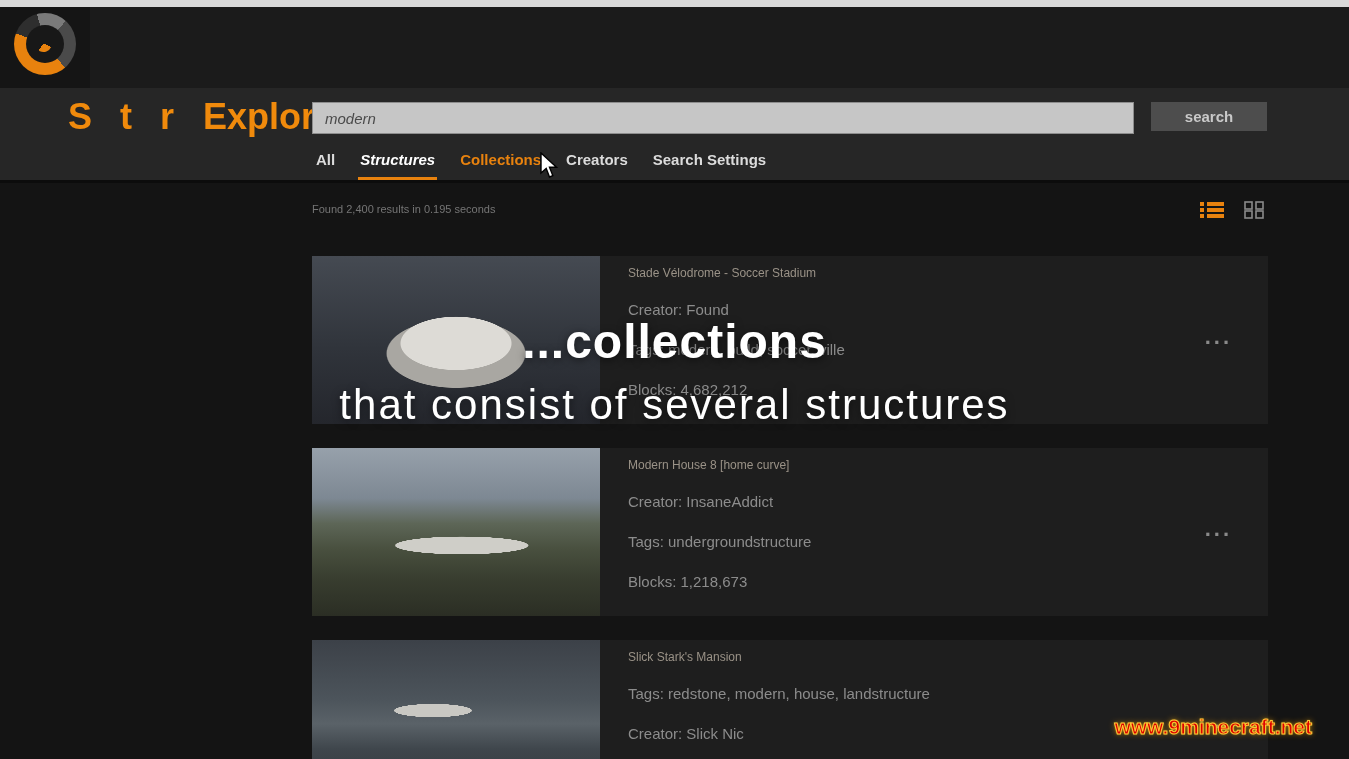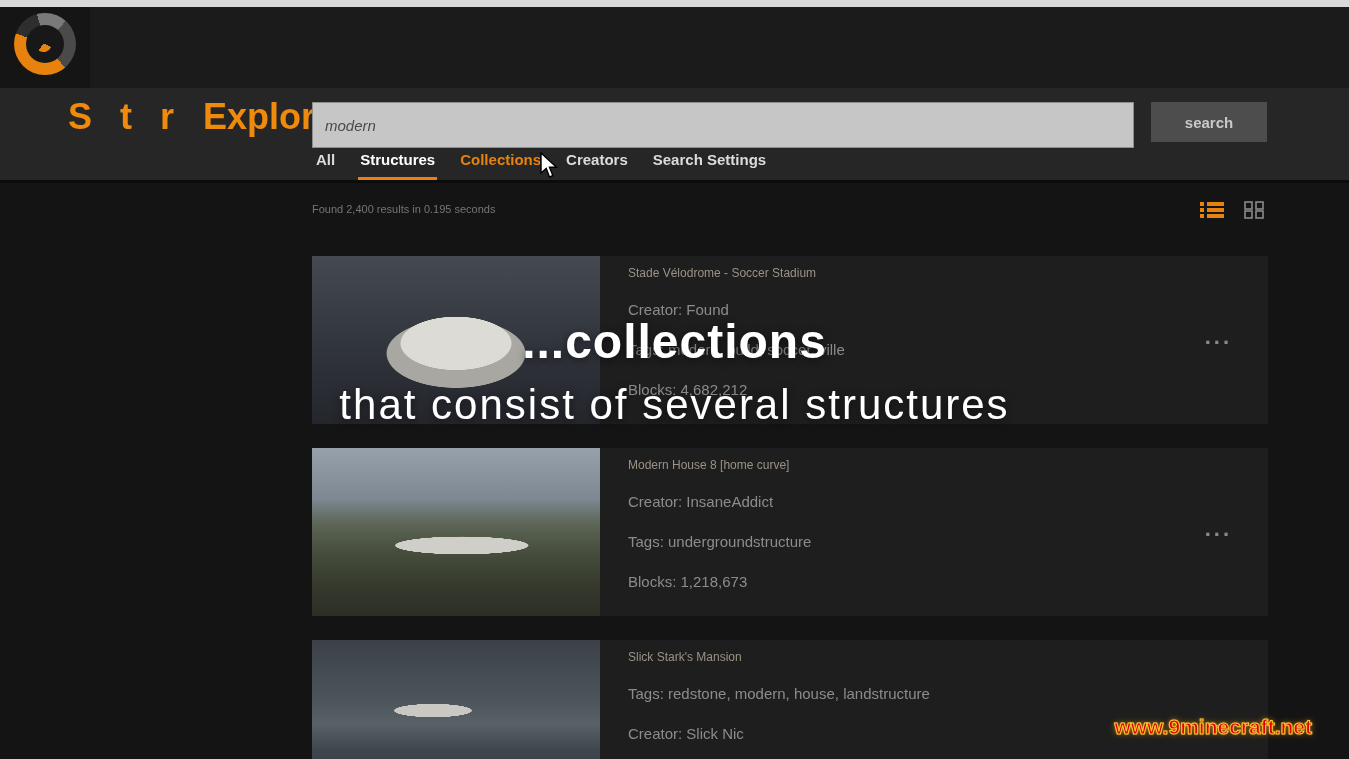--- a/index.html
+++ b/index.html
@@ -15,27 +15,27 @@
   .logo-inner{position:absolute;left:12px;top:12px;width:38px;height:38px;border-radius:50%;background:#181818;}
   .logo-inner::after{content:"";position:absolute;left:9px;top:10px;width:17px;height:17px;border-radius:50%;
     background:conic-gradient(#e8820e 0 100deg,transparent 100deg 360deg);transform:rotate(115deg);}
 
   
   .header{position:absolute;left:0;top:88px;width:100%;height:92px;background:#262626;border-bottom:3px solid #0c0c0c;}
   .brand{position:absolute;left:68px;top:8px;font-size:36px;font-weight:bold;white-space:nowrap;}
   .brand-str{color:#f08a0c;letter-spacing:9px;}
   .brand-explorer{color:#f08a0c;margin-left:10px;letter-spacing:0px;}
   .search-input{position:absolute;left:312px;top:14px;width:796px;height:28px;background:#c6c6c6;
-    border:1px solid #8d8d8d;font-style:italic;color:#4a4a4a;font-size:15px;padding:8px 12px;
+    border:1px solid #8d8d8d;font-style:italic;color:#4a4a4a;font-size:15px;padding:1px 12px;
     font-family:"Liberation Sans",sans-serif;outline:none;}
-  .search-button{position:absolute;left:1151px;top:14px;width:116px;height:40px;background:#4d4d4d;
+  .search-button{position:absolute;left:1151px;top:14px;width:116px;height:29px;background:#4d4d4d;
     color:#c9c9c9;border:none;font-size:15px;font-weight:bold;font-family:"Liberation Sans",sans-serif;cursor:pointer;}
   .tabs{position:absolute;left:314px;top:59px;display:flex;gap:21px;font-size:15px;font-weight:bold;height:33px;}
   .tab{color:#dcdcdc;padding:4px 2px 10px 2px;cursor:pointer;}
-  .tab.active{color:#fff;border-bottom:3px solid #e8820e;padding-bottom:7px;}
+  .tab.active{color:#fff;border-bottom:3px solid #e8820e;padding-bottom:7px;font-style:italic;}
   .tab.highlight{color:#e8820e;}
 
   
   .content{position:absolute;left:0;top:183px;width:100%;height:576px;background:#141414;}
   .summary{position:absolute;left:312px;top:20px;color:#757575;font-size:11px;}
   .view-icons{position:absolute;left:1200px;top:18px;display:flex;gap:20px;align-items:center;}
   .icon-btn{cursor:pointer;display:block;}
   .cards{position:absolute;left:312px;top:73px;width:956px;}
   .card{position:relative;height:168px;margin-bottom:24px;background:#1e1e1e;display:flex;cursor:pointer;}
   .thumb{flex:0 0 288px;width:288px;height:168px;}

